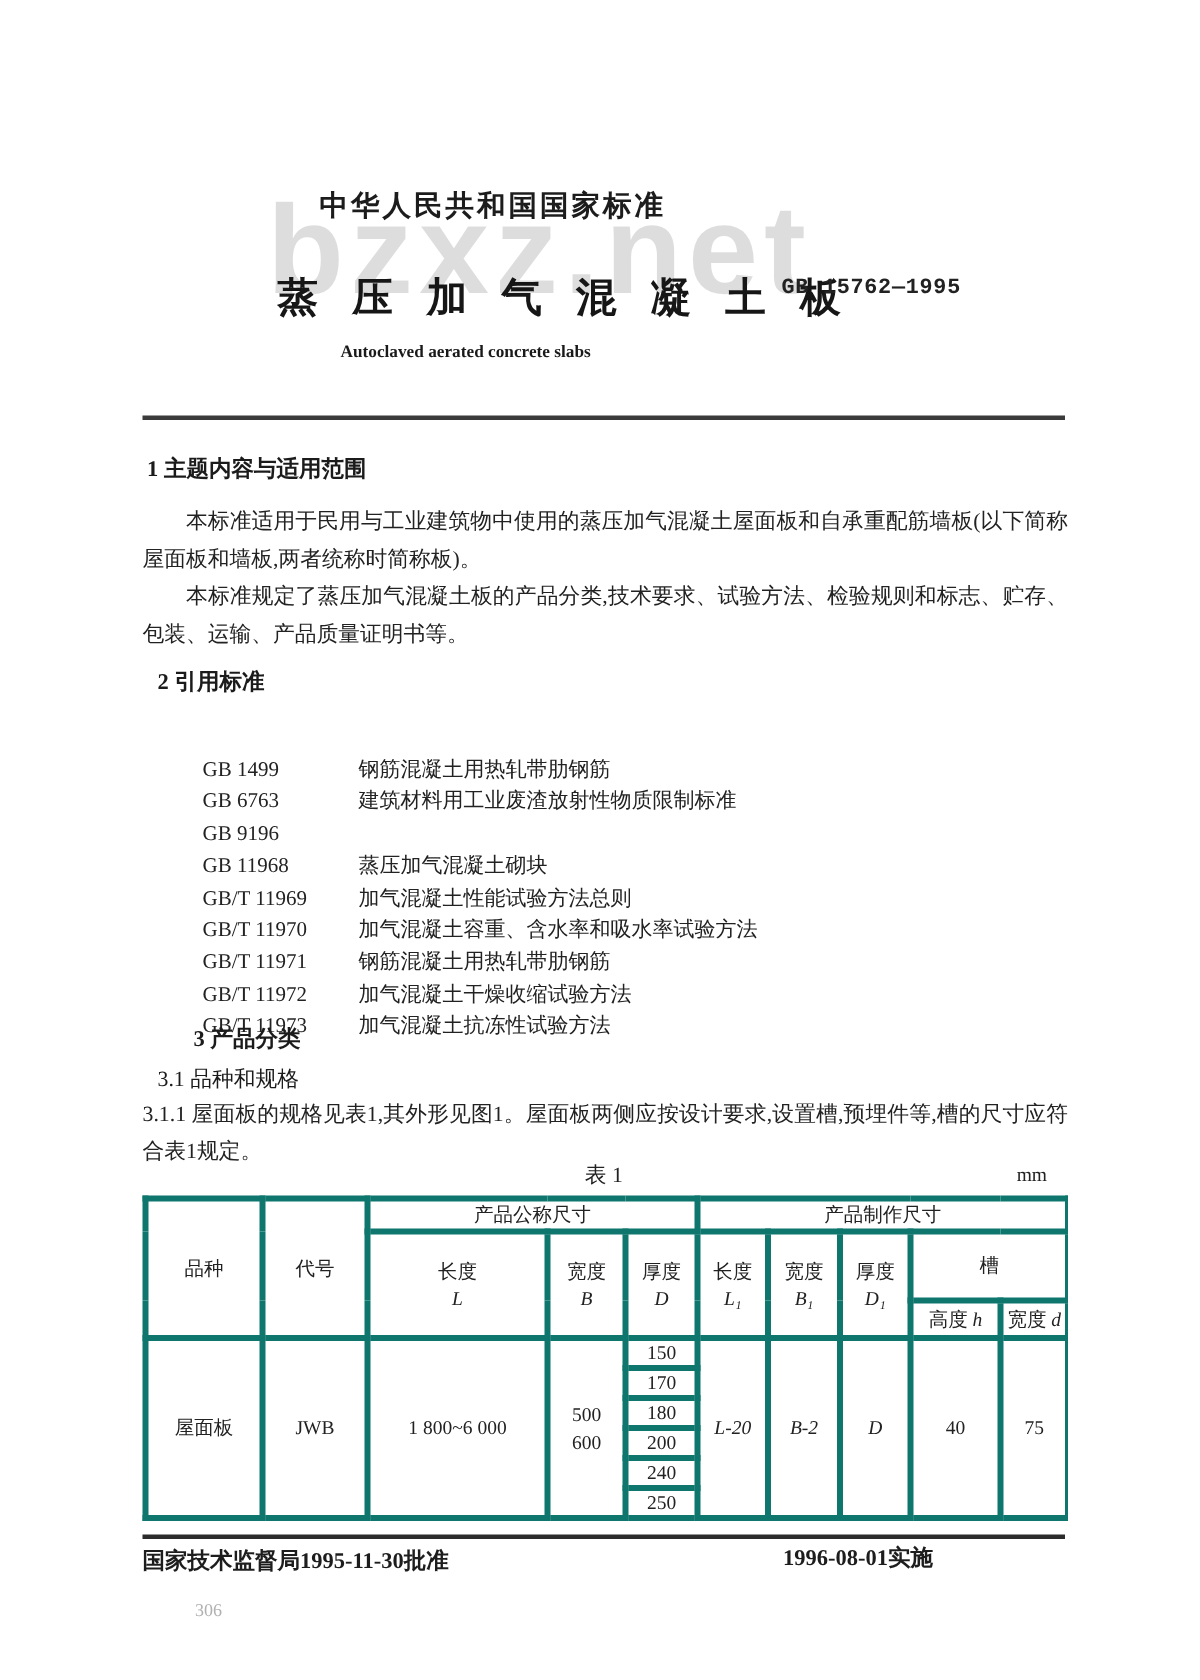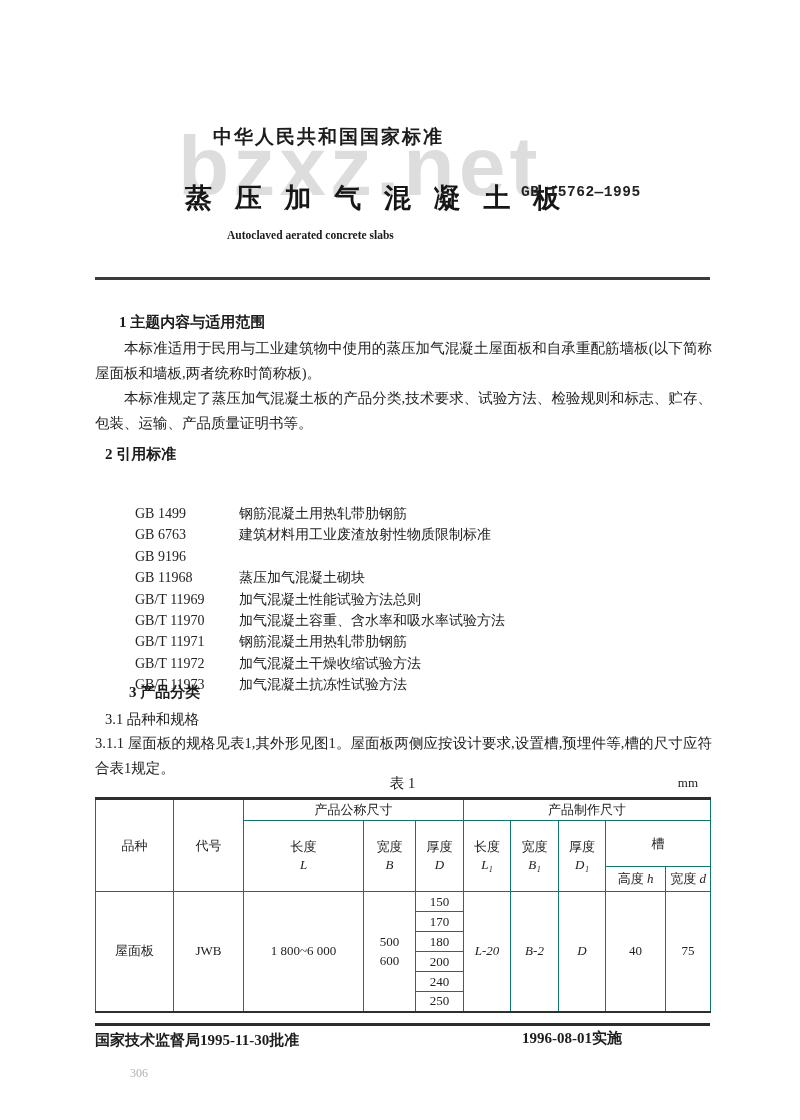--- a/index.html
+++ b/index.html
@@ -63,21 +63,21 @@
     left:95px; top:277px;
     width:615px; height:3px;
     background:#3b3b3b;
   }
 
   
   .sec-heading {
     font-size:15px; font-weight:bold; color:#1b1b1b;
     white-space:nowrap;
   }
-  .h-scope { left:119px; top:303px;margin-top:10px; }
+  .h-scope { left:98px; top:303px; }
   .h-refs  { left:105px; top:445px; }
   .h-class { left:105px; top:683px;margin-left:24px; }
   .h-class-sub { left:105px; top:710px; font-size:14.5px; font-weight:normal; }
 
   .body-block {
     left:95px; top:336px; width:617px;
     font-size:14.5px; line-height:25px; color:#222;
     text-align:justify;
   }
   .body-block p { text-indent:2em; }
@@ -101,21 +101,21 @@
   .tbl-unit { position:absolute; right:12px; top:1px; font-size:13px; color:#222; }
 
   
   .tbl-wrap { left:95px; top:797px; }
   table.t1 {
     border-collapse:collapse; table-layout:fixed;
     width:615px;
     font-size:13px; color:#222;
   }
   table.t1 td {
-    border:1px solid #0f766e;
+    border:4px solid #0f766e;
     text-align:center; vertical-align:middle;
     padding:0 1px;
     font-weight:normal;
     overflow:hidden;
   }
   table.t1 { border-top:3px solid #2e2e2e; border-bottom:2px solid #2e2e2e; }
   .sym { font-style:italic; font-family:"Liberation Serif", serif; }
   .two-line span { display:block; line-height:18px; }
   .h-group { height:22px; }
   .h-sub { height:46px; }

